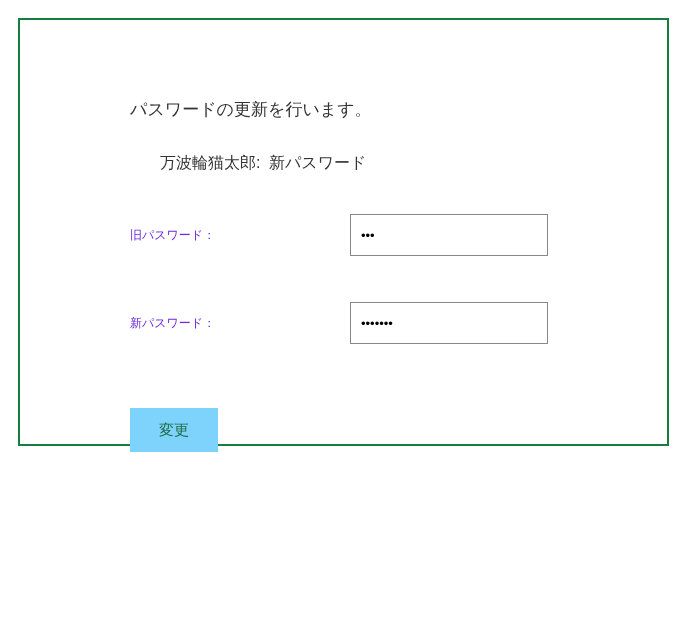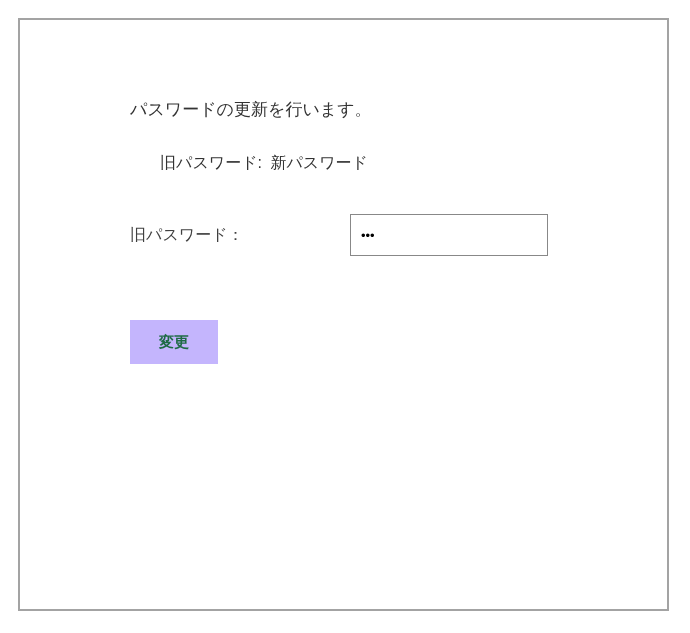--- a/index.html
+++ b/index.html
@@ -8,24 +8,24 @@
       padding: 0;
     }
     body {
       font-family: "Hiragino Kaku Gothic Pro", "Meiryo", sans-serif;
       background: #fff;
       width: 690px;
       height: 633px;
       overflow: hidden;
     }
     .outer-frame {
-      border: 2px solid #a3a3a3;
+      border: 2px solid #15803d;
       margin: 18px;
       width: 651px;
-      height: 593px;
+      height: 428px;
       position: relative;
     }
     .content {
       padding: 78px 0 0 110px;
     }
     .heading {
       font-size: 17px;
       color: #333;
       margin-bottom: 32px;
     }
@@ -38,22 +38,22 @@
     .username-row .label {
       margin-right: 4px;
     }
     .form-row {
       display: flex;
       align-items: center;
       margin-bottom: 46px;
     }
     .form-label {
       width: 220px;
-      font-size: 16px;
-      color: #404040;
+      font-size: 12px;
+      color: #6d28d9;
     }
     .pw-input {
       width: 198px;
       height: 42px;
       border: 1px solid #888;
       padding: 0 10px;
       font-size: 13px;
       font-family: inherit;
       outline: none;
     }
@@ -61,47 +61,51 @@
       border: 2px solid #000;
       width: 202px;
       height: 46px;
     }
     .button-row {
       margin-top: 64px;
     }
     .submit-btn {
       width: 88px;
       height: 44px;
-      background: #c4b5fd;
+      background: #7dd3fc;
       border: none;
       color: #1e6b45;
       font-size: 15px;
-      font-weight: bold;
+      font-weight: normal;
       font-family: inherit;
       cursor: pointer;
     }
   </style>
 </head>
 <body>
 
 <div class="outer-frame">
   <div class="content">
 
     <div class="heading">パスワードの更新を行います。</div>
 
     <div class="username-row">
-      <span class="label">旧パスワード:</span>
+      <span class="label">万波輪猫太郎:</span>
       <span>新パスワード</span>
     </div>
 
     <div class="form-row">
       <div class="form-label">旧パスワード：</div>
       <input type="password" class="pw-input" value="•••" style="">
     </div>
 
+    <div class="form-row">
+      <div class="form-label">新パスワード：</div>
+      <input type="password" class="pw-input" value="•••••••" style="">
+    </div>
 
 
     <div class="button-row">
       <button class="submit-btn">変更</button>
     </div>
 
   </div>
 </div>
 
 </body></html>

